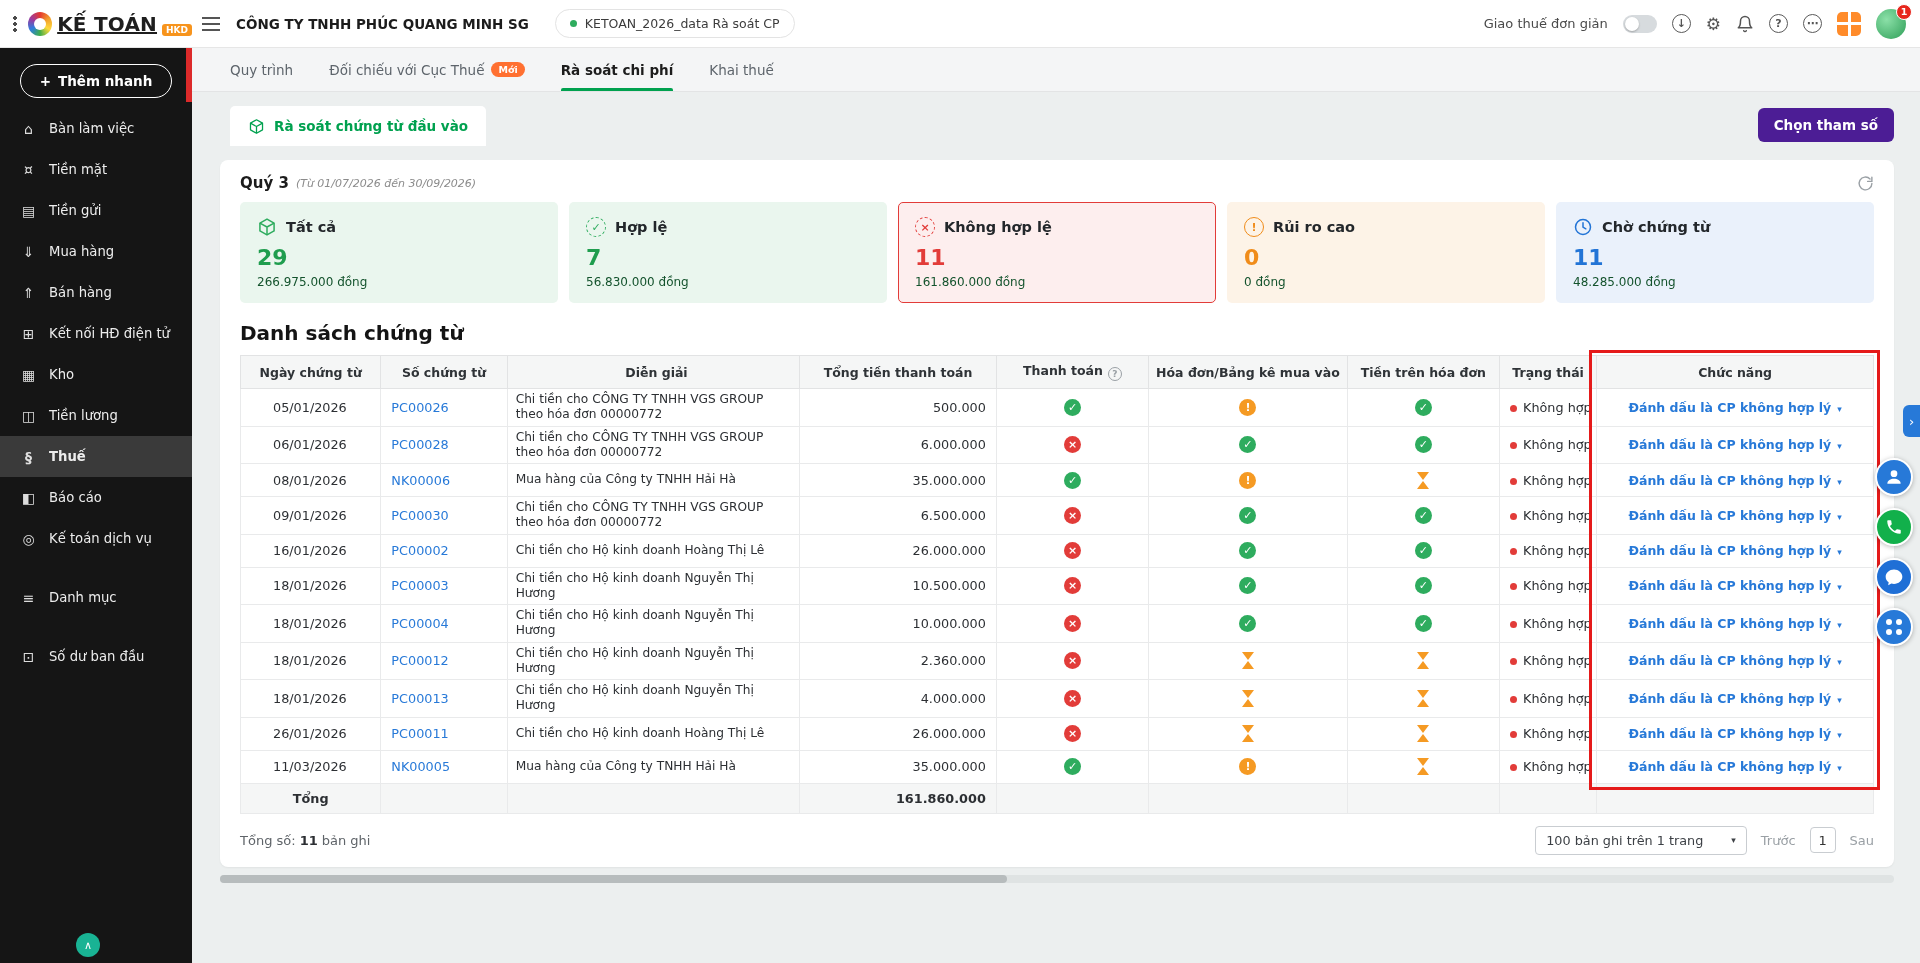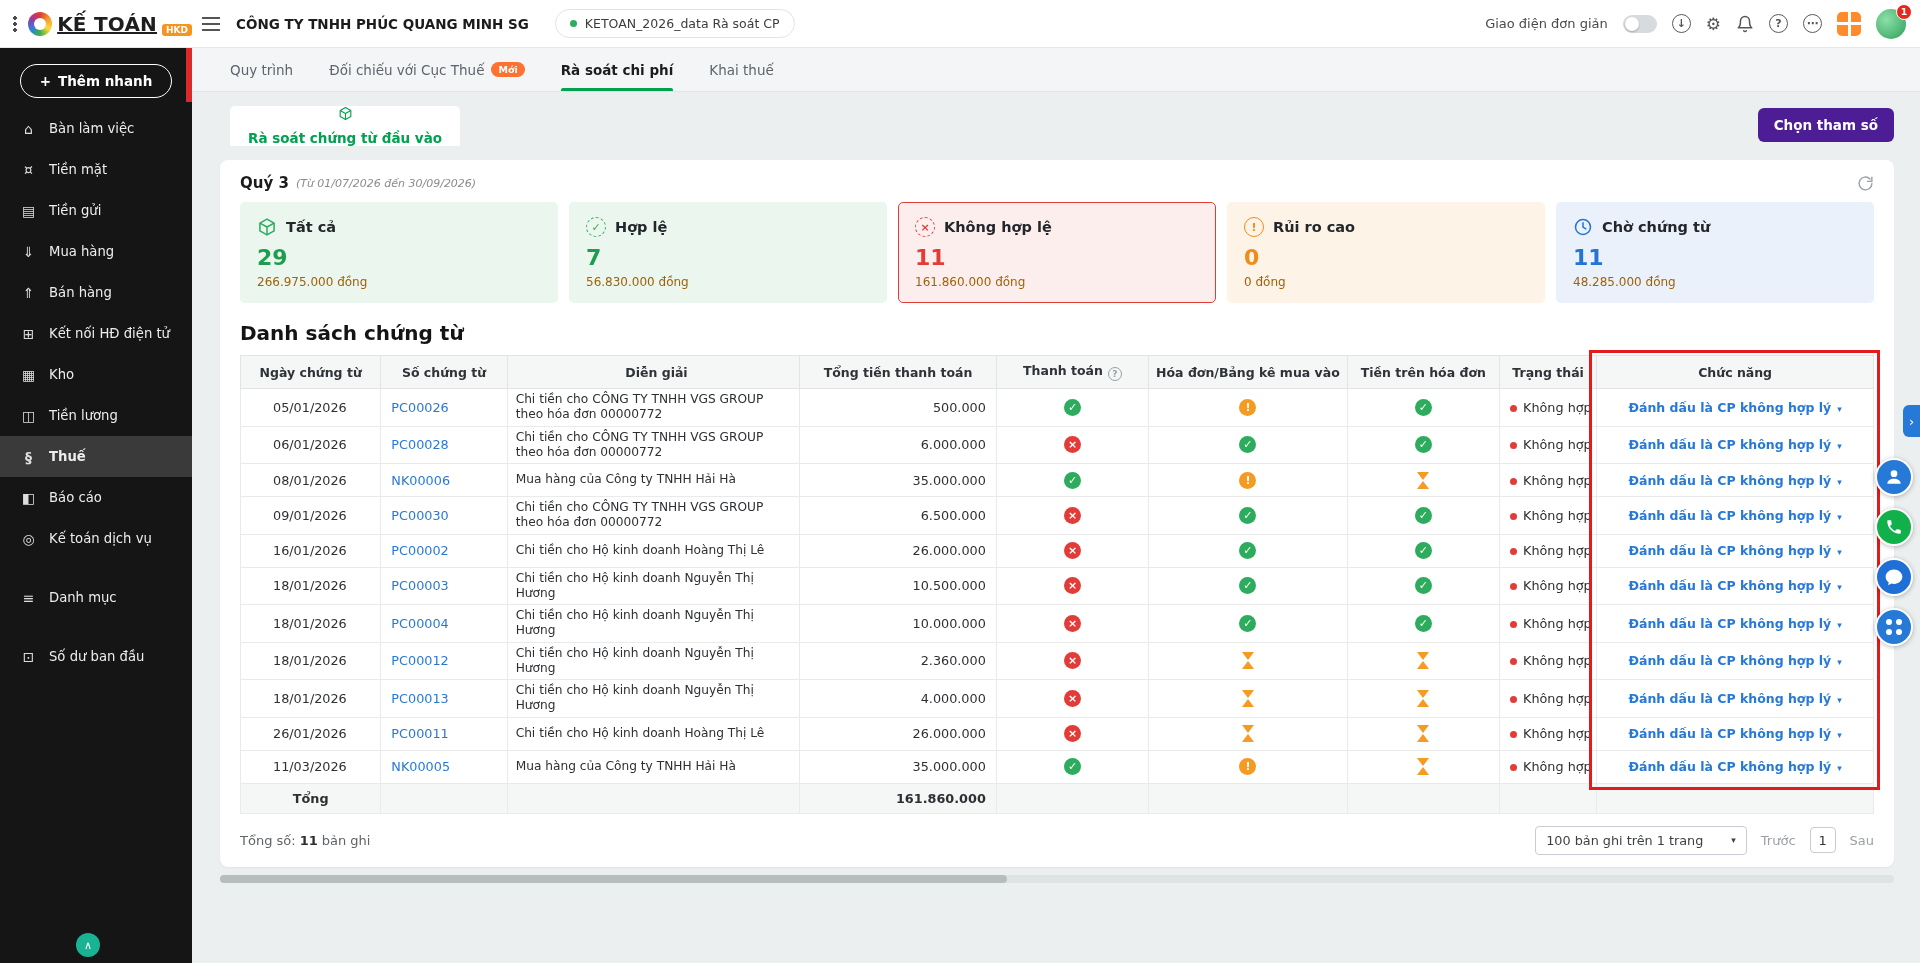--- a/index.html
+++ b/index.html
@@ -68,21 +68,21 @@
   .tabbar { height:44px; background:#f4f5f6; border-bottom:1px solid #e3e4e5; display:flex;
     align-items:stretch; gap:36px; padding-left:38px; }
   .tab { display:flex; align-items:center; gap:7px; font-size:13.5px; color:#5d646b; cursor:pointer; position:relative; }
   .tab.active { color:#1d1d1d; font-weight:bold; }
   .tab.active::after { content:""; position:absolute; left:0; right:0; bottom:0; height:3px;
     background:#00a14f; border-radius:2px 2px 0 0; }
   .tab-badge { background:#ff7031; color:#fff; font-size:9.5px; font-weight:bold; border-radius:8px; padding:2px 7px; }
 
   .subrow { display:flex; justify-content:space-between; align-items:flex-end; padding:14px 26px 0 38px; }
   .subtab { background:#fff; border-radius:5px 5px 0 0; height:40px; display:flex; align-items:center;
-    gap:9px; padding:0 18px; color:#00a14f; font-weight:bold; font-size:13.5px; cursor:pointer;flex-direction:column; }
+    gap:9px; padding:0 18px; color:#00a14f; font-weight:bold; font-size:13.5px; cursor:pointer; }
   .params-btn { background:#4c1d95; color:#fff; border:none; border-radius:6px; height:34px; padding:0 16px;
     font-size:13.5px; font-weight:bold; margin-bottom:4px; cursor:pointer; font-family:inherit; }
 
   .card { margin:14px 26px 8px 28px; background:#fff; border-radius:8px; padding:14px 20px 12px;
     box-shadow:0 1px 2px rgba(0,0,0,.05); }
   .period { display:flex; align-items:center; }
   .period b { font-size:15px; color:#1c1c1c; }
   .period .range { font-size:11px; color:#8b8b8b; font-style:italic; margin-left:7px; }
   .refresh { margin-left:auto; cursor:pointer; display:flex; }
 
@@ -91,21 +91,21 @@
   .stat.all, .stat.valid { background:#eaf6ee; }
   .stat.invalid { background:#fdeeee; border-color:#e23c39; }
   .stat.risk { background:#fdf3e7; }
   .stat.wait { background:#eaf1fb; }
   .stat-head { display:flex; align-items:center; gap:9px; font-size:14.5px; font-weight:bold; color:#23272b; }
   .stat-count { font-size:22px; font-weight:bold; margin-top:8px; }
   .stat.all .stat-count, .stat.valid .stat-count { color:#1f9d4e; }
   .stat.invalid .stat-count { color:#e23c39; }
   .stat.risk .stat-count { color:#f08c1a; }
   .stat.wait .stat-count { color:#2274d6; }
-  .stat-amt { font-size:12px; color:#a16207; margin-top:5px; }
+  .stat-amt { font-size:12px; color:#14532d; margin-top:5px; }
   .ring { width:20px; height:20px; border-radius:50%; display:flex; align-items:center; justify-content:center;
     font-size:11px; font-weight:bold; flex:none; }
   .ring.green { border:1.6px dashed #2eac5e; color:#2eac5e; }
   .ring.red { border:1.6px dashed #e23c39; color:#e23c39; }
   .ring.orange { border:1.6px solid #f08c1a; color:#f08c1a; }
 
   h2.section { font-size:20px; color:#141414; margin:18px 0 10px; font-weight:bold; }
 
   .table-wrap { position:relative; }
   table { width:100%; border-collapse:collapse; table-layout:fixed; }
@@ -182,21 +182,21 @@
       <span class="logo-badge">HKD</span>
     </span>
   </div>
   <span class="hamb"></span>
   <span class="company">CÔNG TY TNHH PHÚC QUANG MINH SG</span>
   <span class="ctx-pill">
     <span class="ctx-dot"></span>
     <span>KETOAN_2026_data Rà soát CP</span>
   </span>
   <div class="tb-right">
-    <span>Giao điện đơn giản</span>
+    <span>Giao thuế đơn giản</span>
     <div class="toggle"></div>
     <span class="tb-ic ring-ic">↓</span>
     <span class="tb-ic gear-ic">⚙</span>
     <span class="tb-ic">
       <svg width="18" height="18" viewBox="0 0 24 24" fill="none" stroke="#555" stroke-width="2" stroke-linecap="round" stroke-linejoin="round">
           <path d="M6 8a6 6 0 1 1 12 0c0 7 3 9 3 9H3s3-2 3-9"></path>
           <path d="M10.3 21a1.9 1.9 0 0 0 3.4 0"></path>
         </svg>
     </span>
     <span class="tb-ic ring-ic">?</span>

